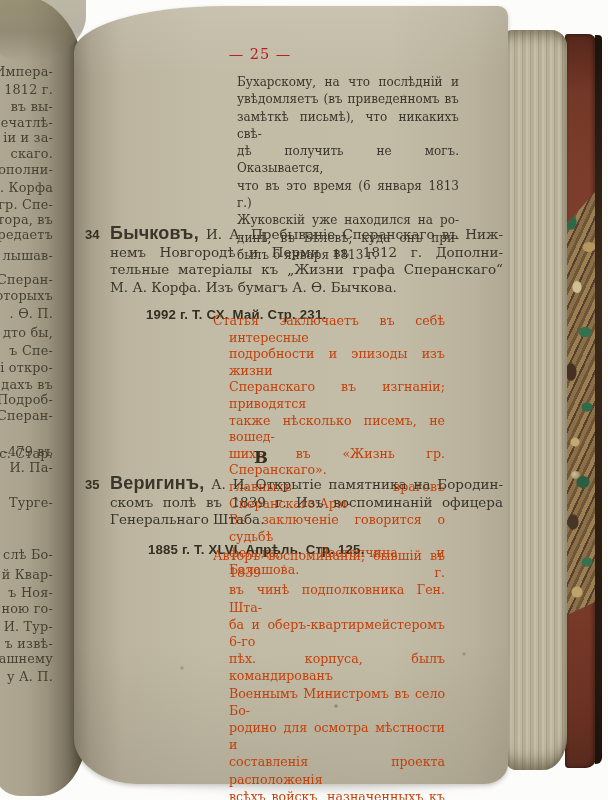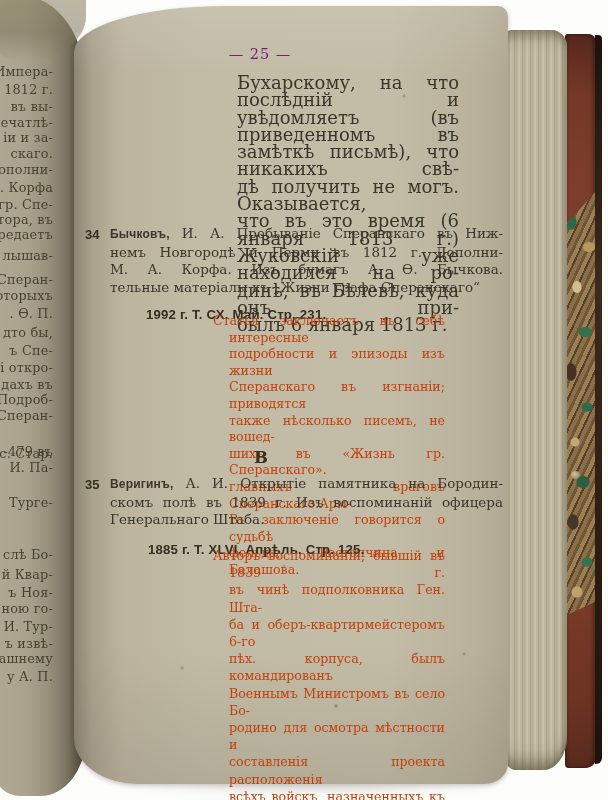--- a/index.html
+++ b/index.html
@@ -90,34 +90,34 @@
       radial-gradient(10px 14px at 8px 330px, #473526 0 5px, transparent 6px),
       radial-gradient(12px 10px at 22px 370px,#37724f 0 5px, transparent 6px),
       radial-gradient(10px 10px at 12px 400px,#bfa26a 0 5px, transparent 6px),
       repeating-linear-gradient(115deg,#8a6f48 0 4px,#6f5637 4px 7px,#9c7f52 7px 11px,#55412c 11px 13px);
   }
   .marble-dot { position:absolute; left:6px; top:437px; width:9px; height:8px; border-radius:50%;
     background:radial-gradient(circle at 40% 40%, #d8cfa9, #9a8a60 80%); opacity:.9; }
 
   
   .textcol { position:absolute; z-index:4; color:#3a362b; }
-  .page-number { left:202px; top:46px; width:116px; text-align:center; font-size:14.5px; letter-spacing:1px; color:#701a75; }
+  .page-number { left:202px; top:46px; width:116px; text-align:center; font-size:14.5px; letter-spacing:1px; color:#b91c1c; }
 
   .jl > div, .jline { text-align:justify; text-align-last:justify; }
-  .cont { left:237px; top:74px; width:222px; font-size:18px; line-height:17.3px; }
+  .cont { left:237px; top:74px; width:222px; font-size:12px; line-height:17.3px; }
   .cont > div:last-of-type { text-align-last:left; }
 
   .entry { font-size:13.5px; line-height:17.6px; }
   .e34 { left:110px; top:225px; width:393px; }
   .e35 { left:110px; top:475px; width:393px; }
   .entry-num {
     position:absolute; left:-25px; top:1px;
     font-family:"Liberation Sans", sans-serif; font-weight:700; font-size:13px; color:#35301f;
   }
-  .headword { font-family:"Liberation Sans", sans-serif; font-weight:600; font-size:12px; letter-spacing:.2px; }
+  .headword { font-family:"Liberation Sans", sans-serif; font-weight:600; font-size:18px; letter-spacing:.2px; }
   .entry-lines > div:last-of-type { text-align-last:left; }
 
   .cite {
     font-family:"Liberation Sans", sans-serif; font-weight:700; font-size:13.2px;
     color:#352f22; letter-spacing:.2px; white-space:nowrap;margin-top:13px;
   }
   .c34 { left:146px; top:294px; }
   .c35 { left:148px; top:529px; }
 
   .annot { width:216px; font-size:12.6px; color:#c2410c; }
@@ -192,22 +192,22 @@
       <div class="tline">динѣ, въ Бѣлевѣ, куда онъ при-</div>
       <div class="tline">былъ 6 января 1813 г.</div>
     </div>
 
   <div class="textcol entry e34">
     <div class="entry-num">34</div>
     <div class="jline"><span class="headword">Бычковъ,</span> <span>И. А. Пребываніе Сперанскаго въ Ниж-</span></div>
     <div class="entry-lines jl">
 
     <div class="tline">немъ Новгородѣ и Перми въ 1812 г. Дополни-</div>
+        <div class="tline">тельные матеріалы къ „Жизни графа Сперанскаго“</div>
         <div class="tline">М. А. Корфа. Изъ бумагъ А. Ѳ. Бычкова.</div>
-        <div class="tline">тельные матеріалы къ „Жизни графа Сперанскаго“</div>
       </div>
   </div>
   <div class="textcol cite c34">1992 г. Т. СХ. Май. Стр. 231.</div>
   <div class="textcol annot a34 jl">
 
   <div class="tline">Статья заключаетъ въ себѣ интересные</div>
       <div class="tline">подробности и эпизоды изъ жизни</div>
       <div class="tline">Сперанскаго въ изгнаніи; приводятся</div>
       <div class="tline">также нѣсколько писемъ, не вошед-</div>
       <div class="tline">шихъ въ «Жизнь гр. Сперанскаго».</div>

